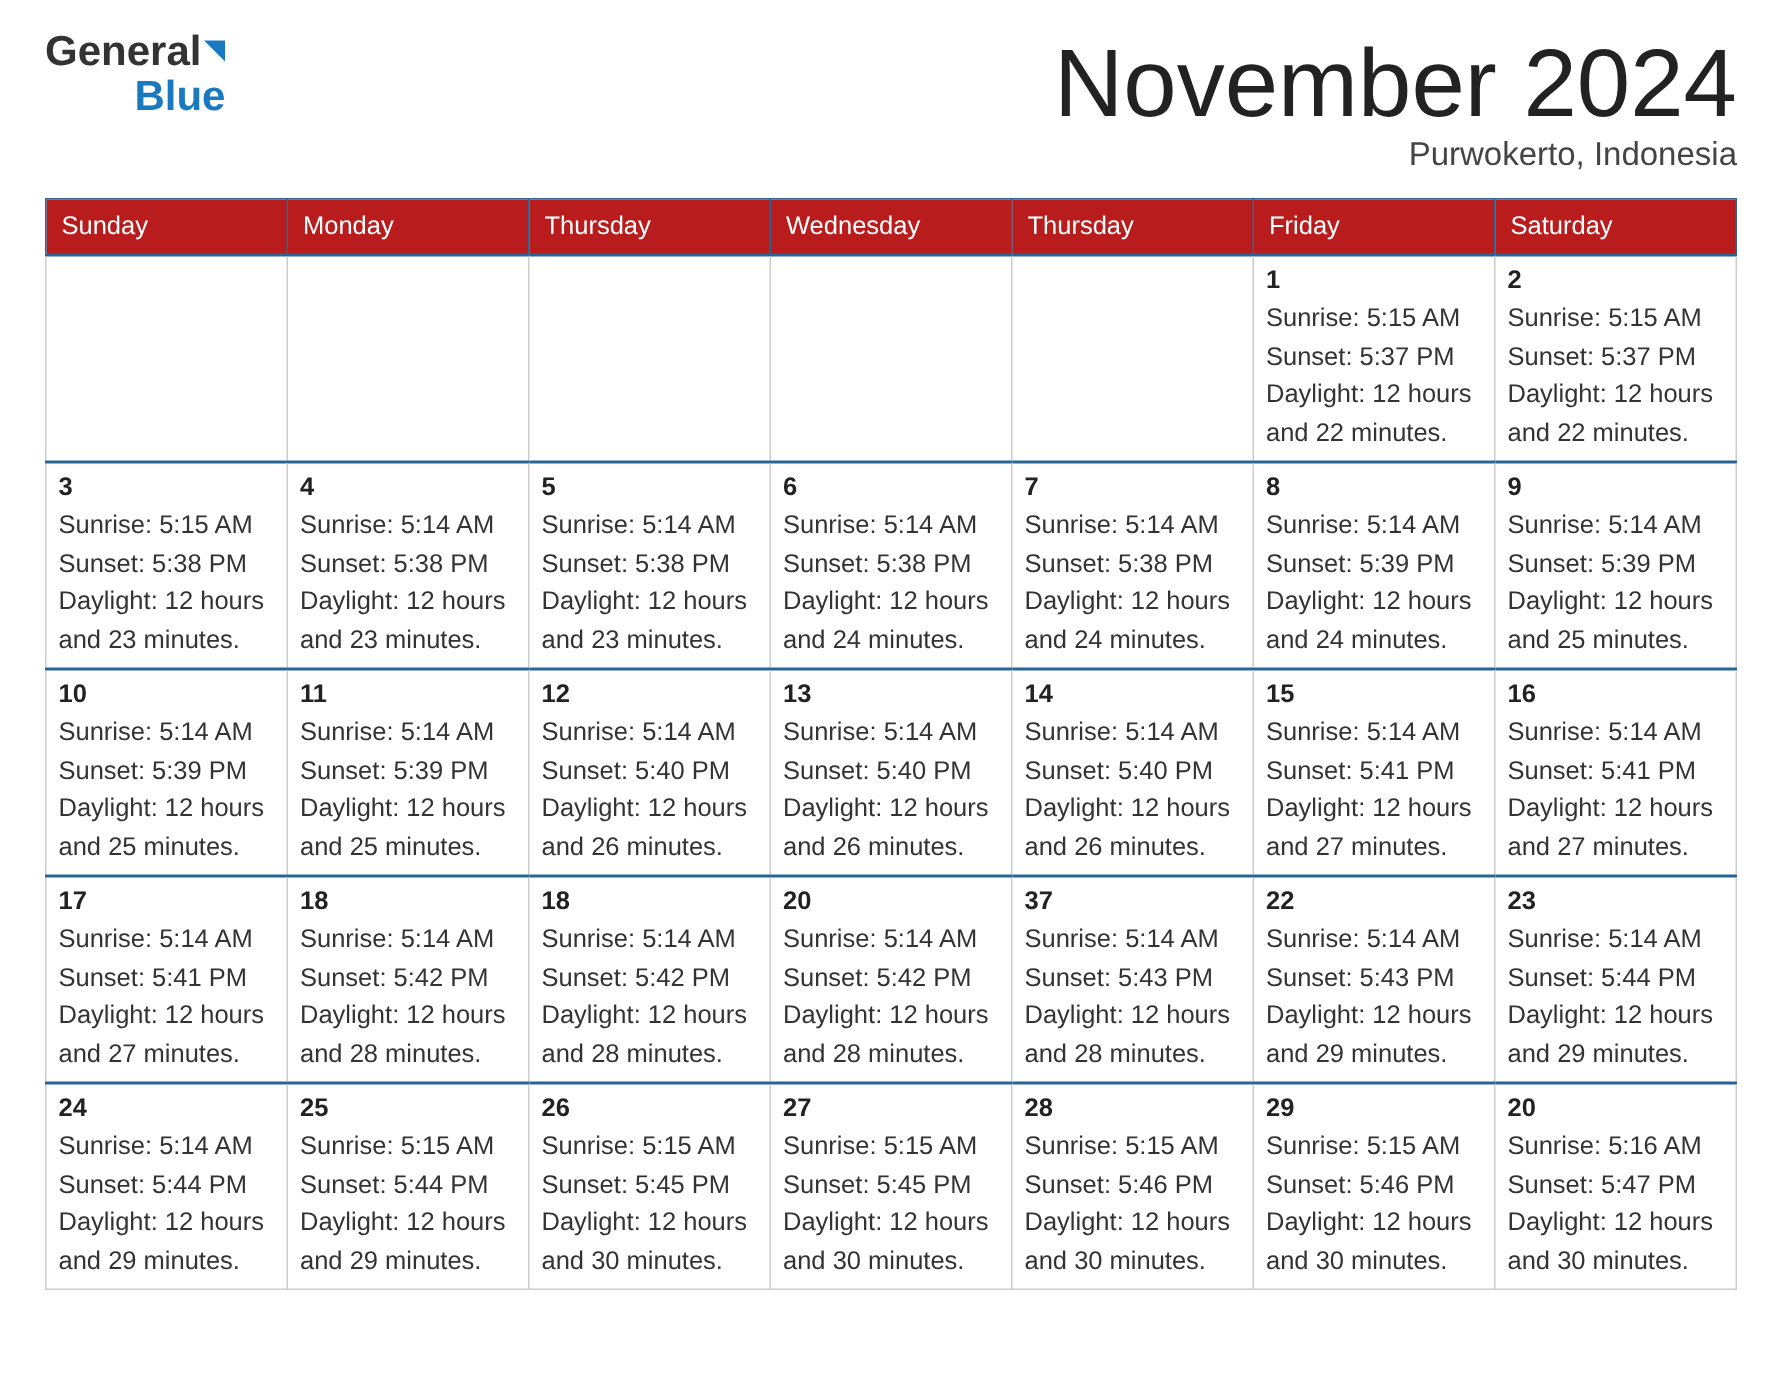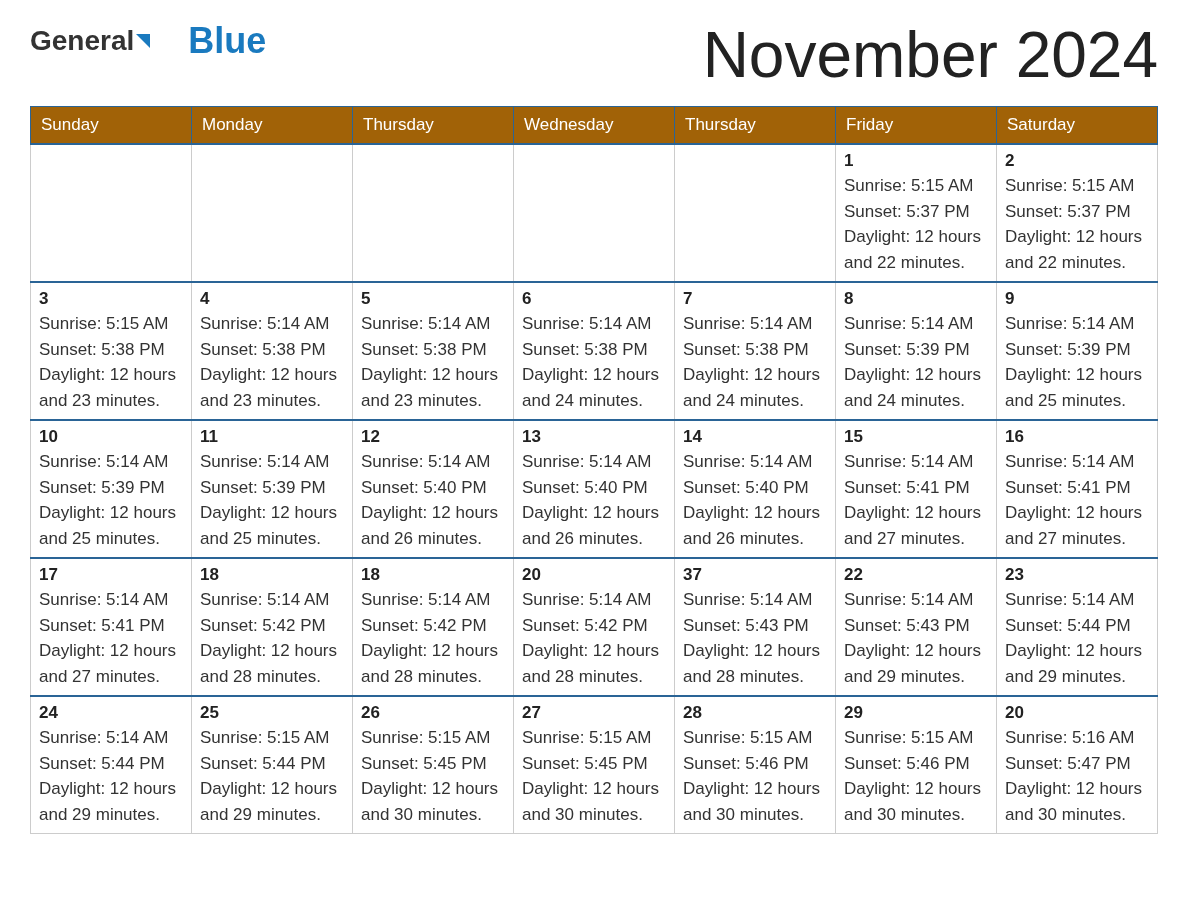--- a/index.html
+++ b/index.html
@@ -12,23 +12,22 @@
       min-height: 918px;
     }
     .header {
       display: flex;
       justify-content: space-between;
       align-items: flex-start;
       margin-bottom: 16px;
     }
     .logo {
       display: flex;
-      flex-direction: row;
-      align-items: center;
-      gap: 34px;
+      flex-direction: column;
+      align-items: flex-end;
     }
     .logo-text {
       font-size: 28px;
       font-weight: bold;
       color: #333;
       line-height: 1;
     }
     .logo-arrow {
       width: 0;
       height: 0;
@@ -36,21 +35,21 @@
       border-top: 14px solid #1a7abf;
       margin-left: 2px;
       display: inline-block;
     }
     .logo-line1 {
       display: flex;
       align-items: center;
     }
     .logo-line2 {
       color: #1a7abf;
-      font-size: 36px;
+      font-size: 28px;
       font-weight: bold;
       margin-left: 4px;
     }
     .title-block {
       text-align: right;
     }
     .title-block h1 {
       font-size: 64px;
       font-weight: normal;
       color: #222;
@@ -60,21 +59,21 @@
       font-size: 22px;
       font-weight: normal;
       color: #444;
     }
     .calendar {
       width: 100%;
       border-collapse: collapse;
       table-layout: fixed;
     }
     .calendar th {
-      background: #a16207;
+      background: #b91c1c;
       color: #fff;
       font-size: 17px;
       font-weight: normal;
       padding: 8px 10px;
       border: 1px solid #2a6496;
       text-align: left;
     }
     .calendar td {
       border: 1px solid #ccc;
       vertical-align: top;
@@ -110,20 +109,21 @@
 <div class="header">
   <div class="logo">
     <div class="logo-line1">
       <span class="logo-text">General</span>
       <span class="logo-arrow"></span>
     </div>
     <div class="logo-line2">Blue</div>
   </div>
   <div class="title-block">
     <h1>November 2024</h1>
+    <h2>Purwokerto, Indonesia</h2>
   </div>
 </div>
 
 <table class="calendar">
   <thead>
     <tr>
       <th>Sunday</th>
       <th>Monday</th>
       <th>Thursday</th>
       <th>Wednesday</th>

